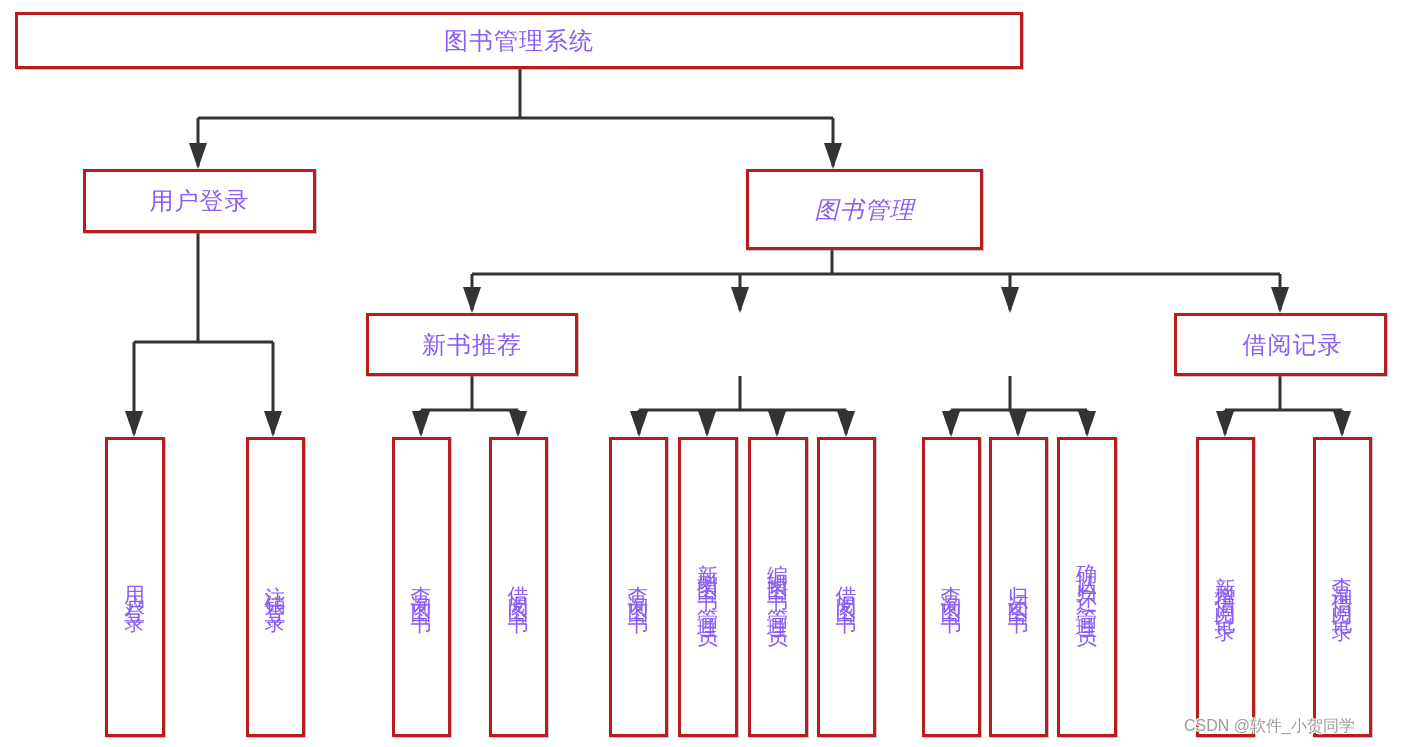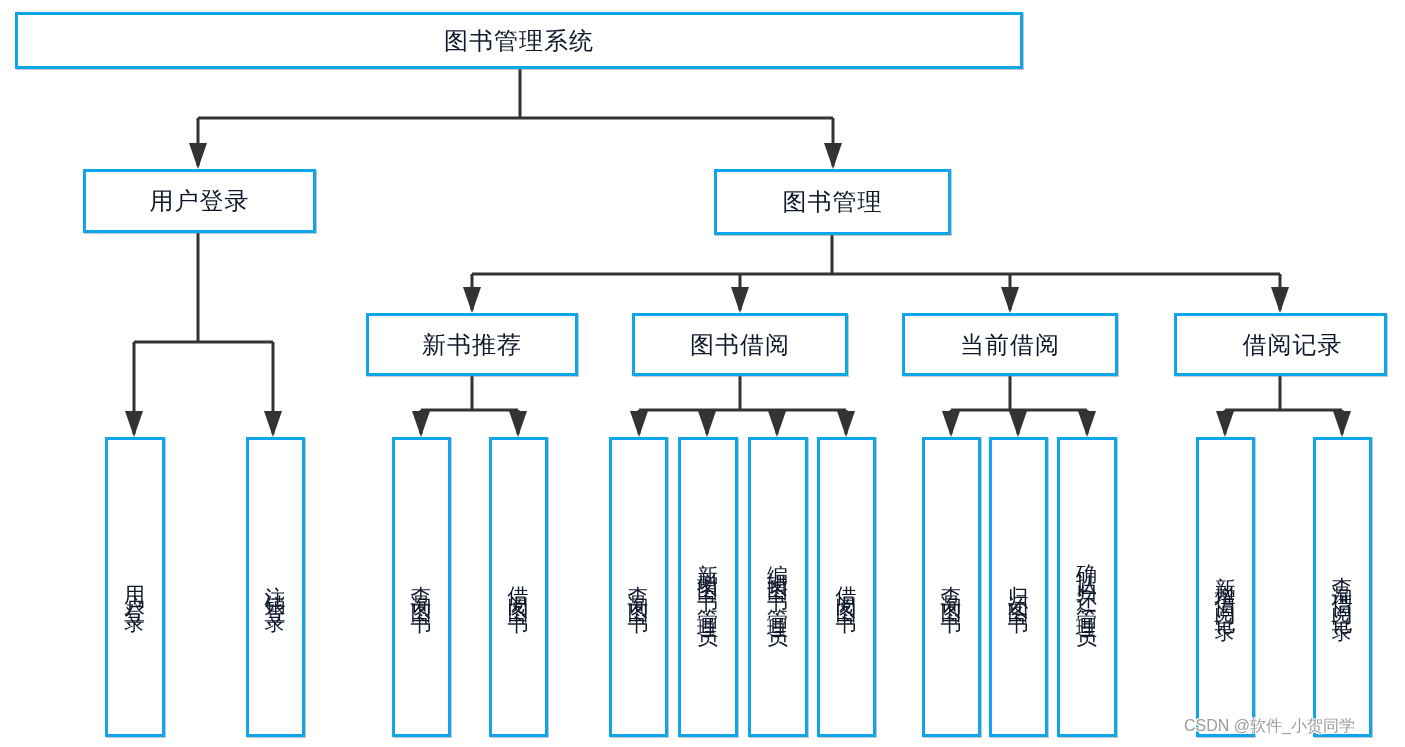--- a/index.html
+++ b/index.html
@@ -18,22 +18,22 @@
   .connectors {
     position: absolute;
     left: 0;
     top: 0;
     z-index: 1;
   }
   .node {
     position: absolute;
     box-sizing: border-box;
     background: #ffffff;
-    border: 3px solid #0ea5e9;
-    color: #0f172a;
+    border: 3px solid #b91c1c;
+    color: #8b5cf6;
     display: flex;
     align-items: center;
     justify-content: center;
     z-index: 2;
     box-shadow: 1px 1px 0 rgba(130,130,130,0.45);
   }
   .hbox {
     font-size: 24px;
     letter-spacing: 1px;
     white-space: nowrap;
@@ -74,25 +74,23 @@
              M463 287 h18 l-9 26 z  M731 287 h18 l-9 26 z  M1001 287 h18 l-9 26 z  M1271 287 h18 l-9 26 z
              M412 411 h18 l-9 26 z  M509 411 h18 l-9 26 z
              M630 411 h18 l-9 26 z  M698 411 h18 l-9 26 z  M768 411 h18 l-9 26 z  M837 411 h18 l-9 26 z
              M942 411 h18 l-9 26 z  M1009 411 h18 l-9 26 z  M1078 411 h18 l-9 26 z
              M1216 411 h18 l-9 26 z M1333 411 h18 l-9 26 z"></path>
   </svg>
 
   <div class="node hbox" style="left:15px; top:12px; width:1008px; height:57px;">图书管理系统</div>
 
   <div class="node hbox" style="left:83px; top:169px; width:233px; height:64px;">用户登录</div>
-  <div class="node hbox" style="left:714px; top:169px; width:237px; height:66px;">图书管理</div>
+  <div class="node hbox" style="left:746px; top:169px; width:237px; height:81px;font-style:italic;">图书管理</div>
 
   <div class="node hbox" style="left:366px; top:313px; width:212px; height:63px;text-align:right;">新书推荐</div>
-  <div class="node hbox" style="left:632px; top:313px; width:216px; height:63px;">图书借阅</div>
-  <div class="node hbox" style="left:902px; top:313px; width:216px; height:63px;">当前借阅</div>
   <div class="node hbox" style="left:1174px; top:313px; width:213px; height:63px;padding-left:24px;">借阅记录</div>
 
   <div class="node vbox" style="left:105px; top:437px; width:60px; height:300px;">用户登录</div>
   <div class="node vbox" style="left:246px; top:437px; width:59px; height:300px;">注销登录</div>
 
   <div class="node vbox" style="left:392px; top:437px; width:59px; height:300px;">查询图书</div>
   <div class="node vbox" style="left:489px; top:437px; width:59px; height:300px;">借阅图书</div>
 
   <div class="node vbox" style="left:609px; top:437px; width:59px; height:300px;">查询图书</div>
   <div class="node vbox" style="left:678px; top:437px; width:60px; height:300px;">新增图书（管理员）</div>

